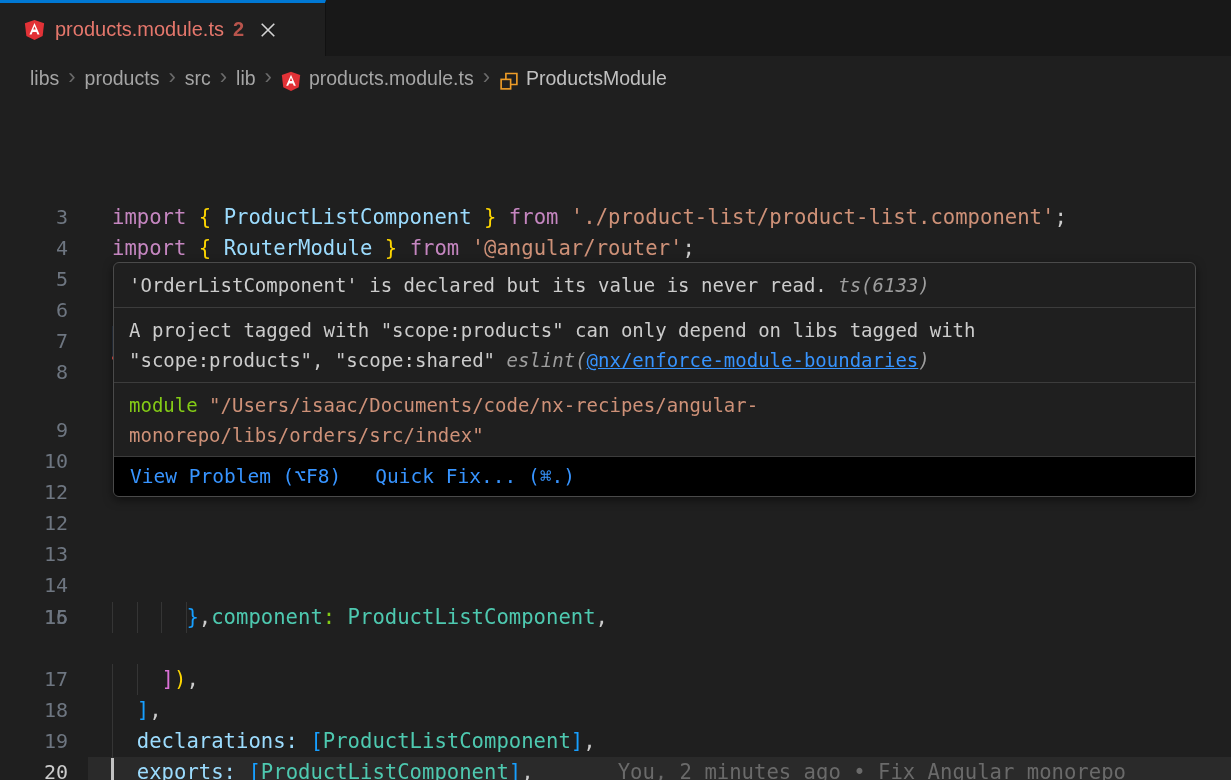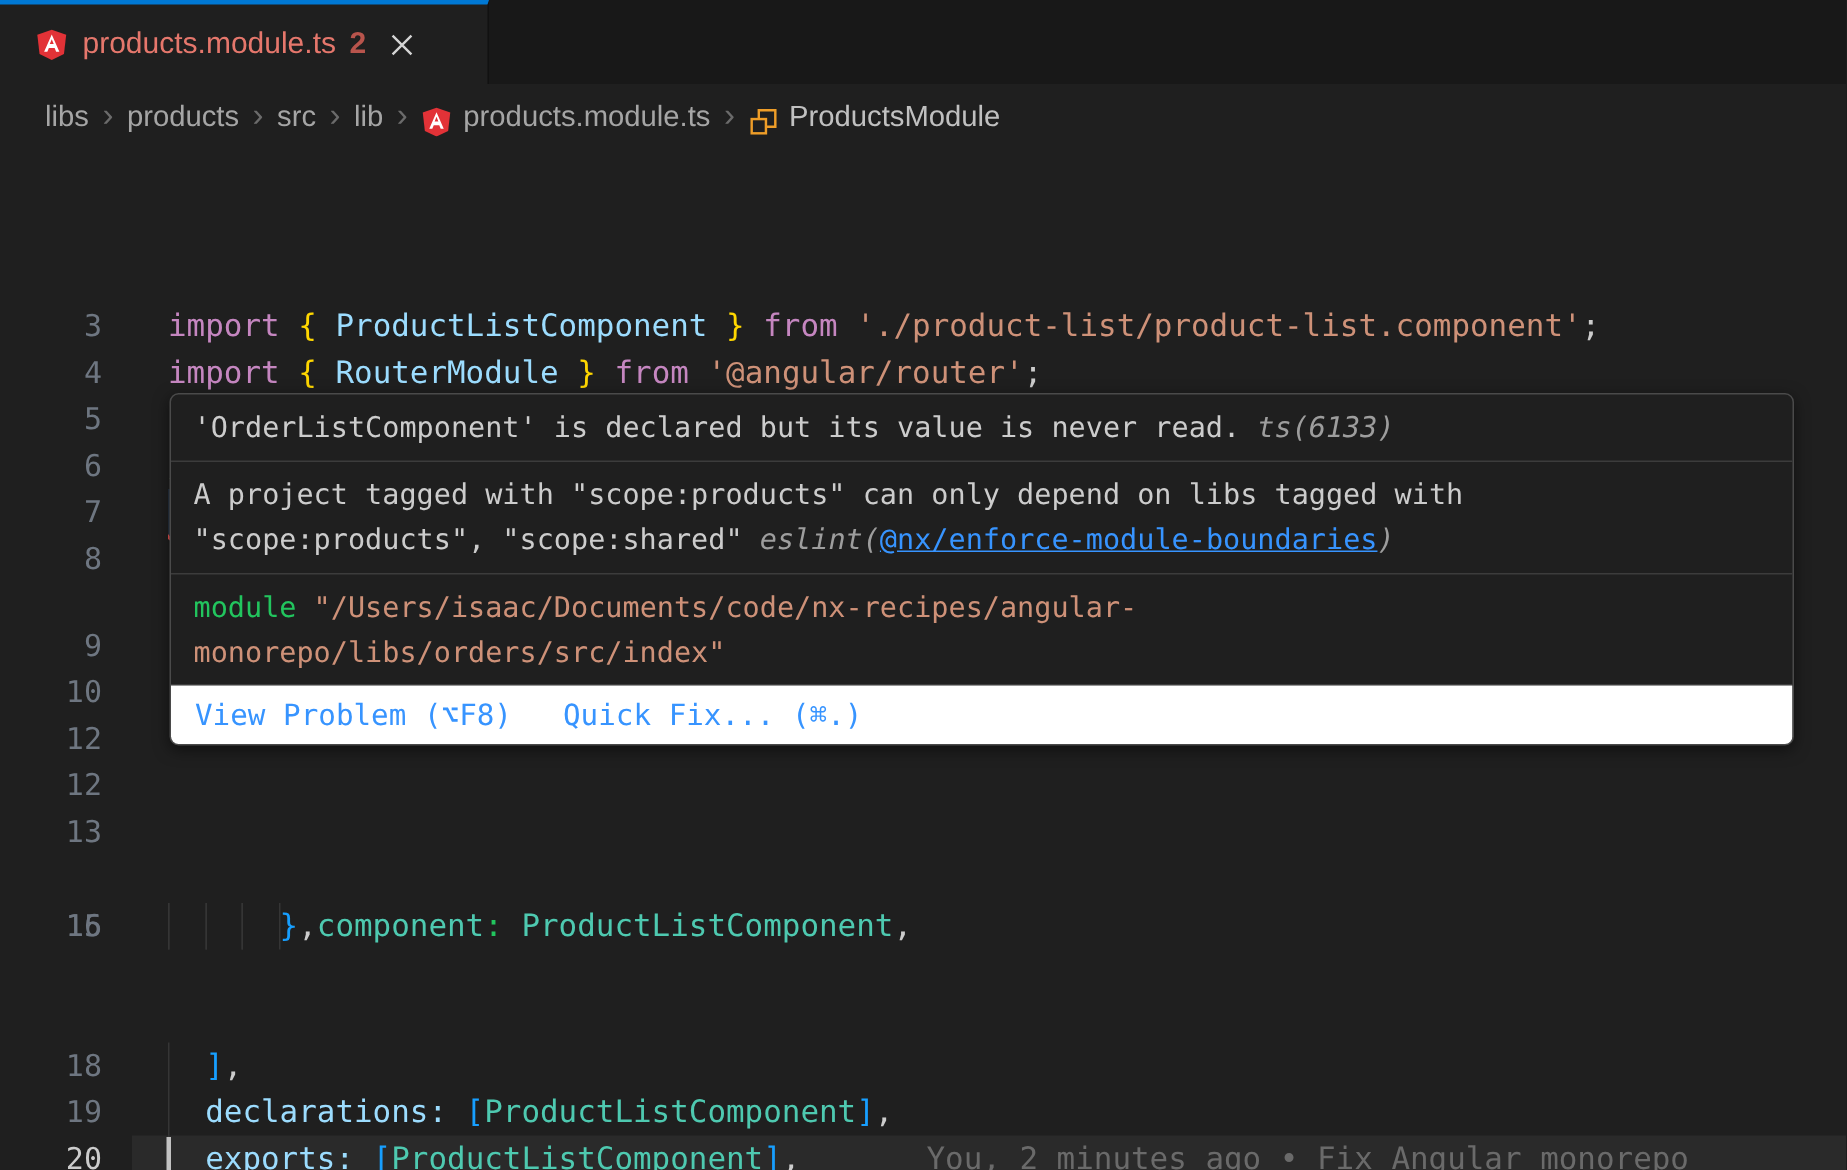--- a/index.html
+++ b/index.html
@@ -29,38 +29,38 @@
   .code-row.current::before{content:"";position:absolute;left:88px;right:0;top:0;bottom:0;
           background:rgba(255,255,255,0.05);}
   .gutter-num{position:absolute;left:0;top:0;width:68px;text-align:right;color:#6e7681;
           font-size:20px;}
   .current .gutter-num{color:#cccccc;}
   .code-text{position:absolute;left:112px;top:0;}
   .indent-guide{position:absolute;top:0;bottom:0;width:1px;background:#353535;}
   .cursor{position:absolute;left:111px;top:1px;width:3px;height:29px;background:#c2c2c2;z-index:3;}
   .blame{color:#6a6a6a;margin-left:84px;}
   
-  .tk-kw{color:#C586C0;}  .tk-kwblue{color:#22c55e;}
+  .tk-kw{color:#C586C0;}  .tk-kwblue{color:#84cc16;}
   .tk-gold{color:#FFD700;} .tk-bblue{color:#179FFF;} .tk-bpink{color:#DA70D6;}
   .tk-id{color:#9CDCFE;}  .tk-cls{color:#4EC9B0;}  .tk-str{color:#CE9178;}
   .tk-stru{color:#CE9178;text-decoration:underline solid #aeb9c4 1.5px;text-underline-offset:5px;}
   .tk-cmt{color:#6A9955;} .tk-fg{color:#CCCCCC;}
   .squig{display:inline-block;text-decoration:underline wavy #f0524f 2px;text-underline-offset:6px;}
   .line-hl{background:rgba(60,95,145,0.30);}
   .emoji-svg{transform:translateY(3px);margin-left:2px;}
   
   .hover-popup{position:absolute;left:113px;top:162px;width:1081px;background:#1f1f1f;
        border:1px solid #4a4a4a;border-radius:6px;z-index:6;overflow:hidden;
        box-shadow:0 3px 10px rgba(0,0,0,0.5);}
   .hover-row{box-sizing:border-box;padding:7px 15px;border-bottom:1px solid #3c3c3c;
        font-family:"DejaVu Sans Mono","Liberation Mono",monospace;font-size:19px;
        line-height:30px;color:#cccccc;white-space:pre;}
   .hover-row .tk-gray{color:#9d9d9d;font-style:italic;}
   .hover-row .tk-link{color:#3794FF;text-decoration:underline;cursor:pointer;}
-  .hover-actions{box-sizing:border-box;height:39px;background:#ffffff;display:flex;
+  .hover-actions{box-sizing:border-box;height:39px;background:#000000;display:flex;
        align-items:center;gap:34px;padding:0 16px;font-size:19.5px;}
   .hover-action{color:#3794FF;cursor:pointer;white-space:nowrap;}
 </style>
 </head>
 <body>
 
 <div class="screen">
 
   <div class="tabbar">
     <div class="tab">
@@ -126,20 +126,22 @@
             <rect x="2" y="1" width="17" height="11" rx="4" fill="#FBC02D"></rect>
             <rect x="8" y="9" width="5.5" height="12" rx="2.75" fill="#FBC02D"></rect>
           </svg></div></div>
       <div class="code-row" style="top: 226px;"><div class="gutter-num">7</div><div class="code-text"><span class="squig line-hl"><span class="tk-kw">import</span><span class="tk-fg"> </span><span class="tk-gold">{ </span><span class="tk-id">OrderListComponent</span><span class="tk-gold"> }</span><span class="tk-fg"> </span><span class="tk-kw">from</span><span class="tk-fg"> </span><span class="tk-stru">'@angular-monorepo/orders'</span><span class="tk-fg">;</span></span></div></div>
       <div class="code-row" style="top: 257px;"><div class="gutter-num">8</div></div>
       <div class="code-row" style="top: 315px;"><div class="gutter-num">9</div></div>
       <div class="code-row" style="top: 346px;"><div class="gutter-num">10</div></div>
       <div class="code-row" style="top: 377px;"><div class="gutter-num">12</div></div>
       <div class="code-row" style="top: 408px;"><div class="gutter-num">12</div></div>
       <div class="code-row" style="top: 439px;"><div class="gutter-num">13</div></div>
+      <div class="code-row" style="top: 470px;"><div class="gutter-num">14</div></div>
       <div class="code-row" style="top: 502px;"><div class="indent-guide" style="left: 112px;"></div><div class="indent-guide" style="left: 137px;"></div><div class="indent-guide" style="left: 161px;"></div><div class="indent-guide" style="left: 186px;"></div><div class="gutter-num">15</div><div class="code-text"><span class="tk-fg">        </span><span class="tk-cls">component</span><span class="tk-kwblue">:</span><span class="tk-fg"> </span><span class="tk-cls">ProductListComponent</span><span class="tk-fg">,</span></div></div>
       <div class="code-row" style="top: 502px;"><div class="indent-guide" style="left: 112px;"></div><div class="indent-guide" style="left: 137px;"></div><div class="indent-guide" style="left: 161px;"></div><div class="gutter-num">16</div><div class="code-text"><span class="tk-fg">      </span><span class="tk-bblue">}</span><span class="tk-fg">,</span></div></div>
+      <div class="code-row" style="top: 564px;"><div class="indent-guide" style="left: 112px;"></div><div class="indent-guide" style="left: 137px;"></div><div class="gutter-num">17</div><div class="code-text"><span class="tk-fg">    </span><span class="tk-bpink">]</span><span class="tk-gold">)</span><span class="tk-fg">,</span></div></div>
       <div class="code-row" style="top: 595px;"><div class="indent-guide" style="left: 112px;"></div><div class="gutter-num">18</div><div class="code-text"><span class="tk-fg">  </span><span class="tk-bblue">]</span><span class="tk-fg">,</span></div></div>
       <div class="code-row" style="top: 626px;"><div class="indent-guide" style="left: 112px;"></div><div class="gutter-num">19</div><div class="code-text"><span class="tk-fg">  </span><span class="tk-id">declarations:</span><span class="tk-fg"> </span><span class="tk-bblue">[</span><span class="tk-cls">ProductListComponent</span><span class="tk-bblue">]</span><span class="tk-fg">,</span></div></div>
       <div class="code-row current" style="top: 657px;"><div class="indent-guide" style="left: 112px;"></div><div class="gutter-num">20</div><div class="code-text"><span class="tk-fg">  </span><span class="tk-id">exports:</span><span class="tk-fg"> </span><span class="tk-bblue">[</span><span class="tk-cls">ProductListComponent</span><span class="tk-bblue">]</span><span class="tk-fg">,</span><span class="blame">You, 2 minutes ago • Fix Angular monorepo</span></div><div class="cursor"></div></div>
     </div>
 
 </div>
 
 </body></html>

